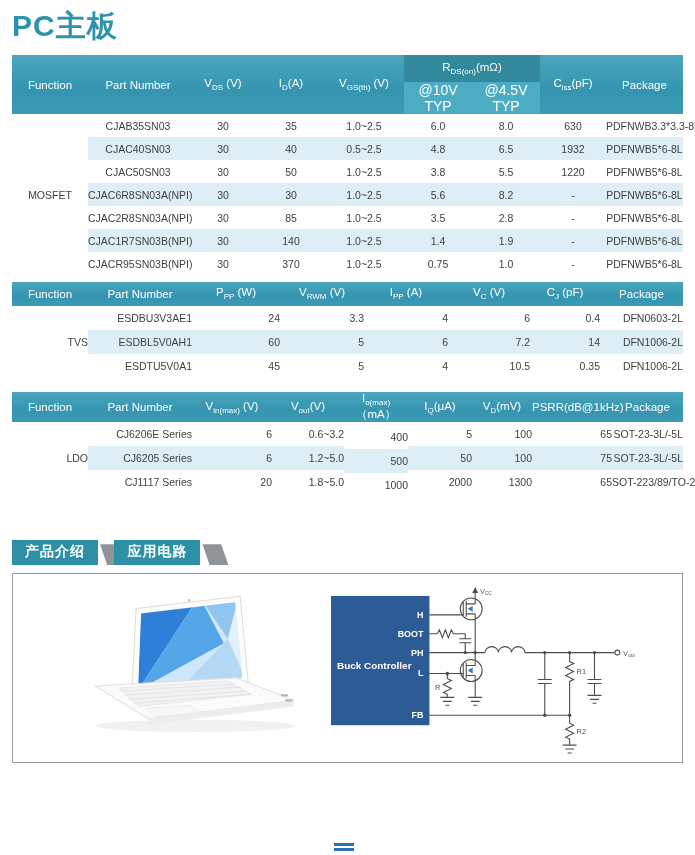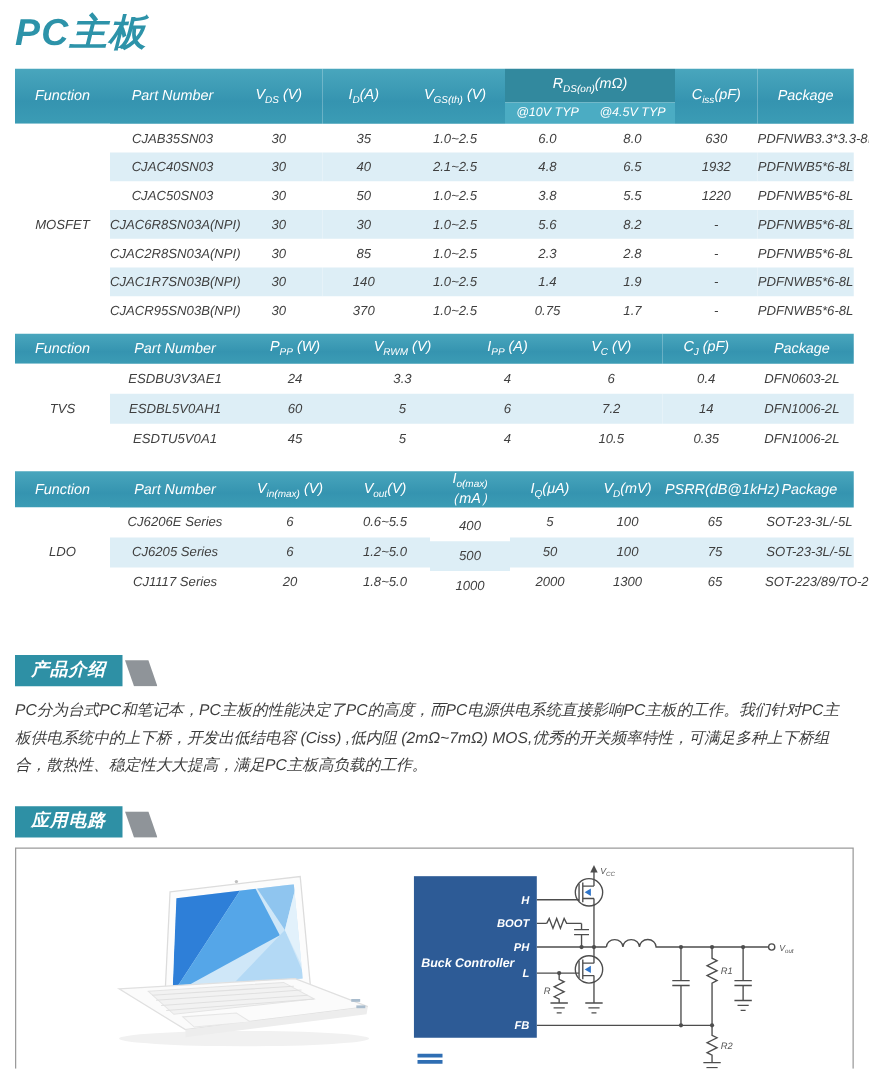--- a/index.html
+++ b/index.html
@@ -1,30 +1,30 @@
 <!DOCTYPE html>
 <html><head>
 <meta charset="utf-8">
 <style>
   html,body{margin:0;padding:0;background:#fff;}
   .page{position:relative;width:695px;height:855px;background:#fff;overflow:hidden;
-        font-family:"Liberation Sans",sans-serif;font-style:italic;}
+        font-family:"Liberation Sans",sans-serif;}
   
   .page-title{margin:6px 0 8px 12px;font-size:30px;font-weight:bold;color:#2d93a9;letter-spacing:1px;}
   
   table.spec{border-collapse:collapse;table-layout:fixed;width:671px;margin:0 0 0 12px;}
   table.spec th{background:linear-gradient(180deg,#49a6bd 0%,#3594b0 60%,#3b9cb5 100%);
     color:#fff;font-weight:400;font-size:11.5px;padding:0;}
   table.spec thead tr.main{height:27px;}
   table.spec thead tr.subr{height:17px;}
   table.spec th.rds{background:#32899e;}
-  table.spec th.sub{background:#4bacc3;font-size:10px;}
+  table.spec th.sub{background:#4bacc3;font-size:14px;}
   table.spec td{font-size:10.5px;color:#3f3f3f;text-align:center;vertical-align:middle;
     height:23px;padding:0;white-space:nowrap;}
-  table.t2 td,table.t3 td{height:24px;}
+  table.t2 td,table.t3 td{height:24px;text-align:right;}
   table.t2 thead tr.main,table.t3 thead tr.main{height:24px;}
   tr.alt td{background:#ddeef6;}
   td.fn{background:#fff !important;font-size:11px;color:#333;}
   th sub,td sub{font-size:8px;}
   .gap7{height:7px;} .gap14{height:14px;}
   
   .section-badge{position:relative;display:inline-block;margin-left:12px;text-align:right;}
   .badge-label{display:inline-block;background:#2e90a5;color:#fff;font-size:14px;font-weight:bold;
     padding:3px 13px 4px 13px;letter-spacing:1px;}
   .badge-tail{position:absolute;right:-28px;top:4px;bottom:0;width:26px;background:#8f9499;
@@ -91,21 +91,21 @@
         <td>1.0~2.5</td>
         <td>6.0</td>
         <td>8.0</td>
         <td>630</td>
         <td>PDFNWB3.3*3.3-8L</td>
       </tr>
       <tr class="alt">
         <td>CJAC40SN03</td>
         <td>30</td>
         <td>40</td>
-        <td>2.1~2.5</td>
+        <td>0.5~2.5</td>
         <td>4.8</td>
         <td>6.5</td>
         <td>1932</td>
         <td>PDFNWB5*6-8L</td>
       </tr>
       <tr>
         <td>CJAC50SN03</td>
         <td>30</td>
         <td>50</td>
         <td>1.0~2.5</td>
@@ -122,42 +122,42 @@
         <td>5.6</td>
         <td>8.2</td>
         <td>-</td>
         <td>PDFNWB5*6-8L</td>
       </tr>
       <tr>
         <td>CJAC2R8SN03A(NPI)</td>
         <td>30</td>
         <td>85</td>
         <td>1.0~2.5</td>
-        <td>2.3</td>
+        <td>3.5</td>
         <td>2.8</td>
         <td>-</td>
         <td>PDFNWB5*6-8L</td>
       </tr>
       <tr class="alt">
         <td>CJAC1R7SN03B(NPI)</td>
         <td>30</td>
         <td>140</td>
         <td>1.0~2.5</td>
         <td>1.4</td>
         <td>1.9</td>
         <td>-</td>
         <td>PDFNWB5*6-8L</td>
       </tr>
       <tr>
         <td>CJACR95SN03B(NPI)</td>
         <td>30</td>
         <td>370</td>
         <td>1.0~2.5</td>
         <td>0.75</td>
-        <td>1.7</td>
+        <td>1.0</td>
         <td>-</td>
         <td>PDFNWB5*6-8L</td>
       </tr>
     </tbody>
   </table>
 
   <div class="gap7"></div>
 
   
   <table class="spec t2">
@@ -241,21 +241,21 @@
         <th><span>V</span><sub>D</sub><span>(mV)</span></th>
         <th>PSRR(dB@1kHz)</th>
         <th>Package</th>
       </tr>
     </thead>
     <tbody>
       <tr>
         <td class="fn" rowspan="3">LDO</td>
         <td>CJ6206E Series</td>
         <td>6</td>
-        <td>0.6~5.5</td>
+        <td>0.6~3.2</td>
         <td style="transform:translateY(3px)">400</td>
         <td>5</td>
         <td>100</td>
         <td>65</td>
         <td>SOT-23-3L/-5L</td>
       </tr>
       <tr class="alt">
         <td>CJ6205 Series</td>
         <td>6</td>
         <td>1.2~5.0</td>
@@ -276,21 +276,20 @@
         <td>SOT-223/89/TO-252-2L</td>
       </tr>
     </tbody>
   </table>
 
   
   <div class="section-badge badge-intro">
     <span class="badge-label">产品介绍</span>
     <span class="badge-tail"></span>
   </div>
-  <p class="intro-text">PC分为台式PC和笔记本，PC主板的性能决定了PC的高度，而PC电源供电系统直接影响PC主板的工作。我们针对PC主板供电系统中的上下桥，开发出低结电容 (Ciss) ,低内阻 (2mΩ~7mΩ) MOS,优秀的开关频率特性，可满足多种上下桥组合，散热性、稳定性大大提高，满足PC主板高负载的工作。</p>
 
   
   <div class="section-badge badge-circuit">
     <span class="badge-label">应用电路</span>
     <span class="badge-tail"></span>
   </div>
 
   <div class="app-box">
 
     <svg class="laptop" viewBox="0 0 240 175">

